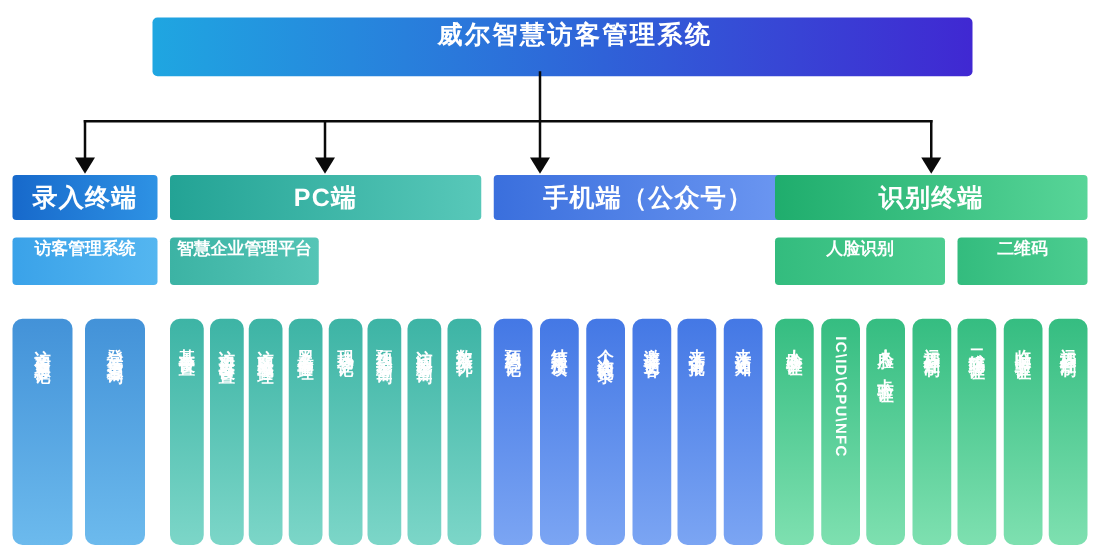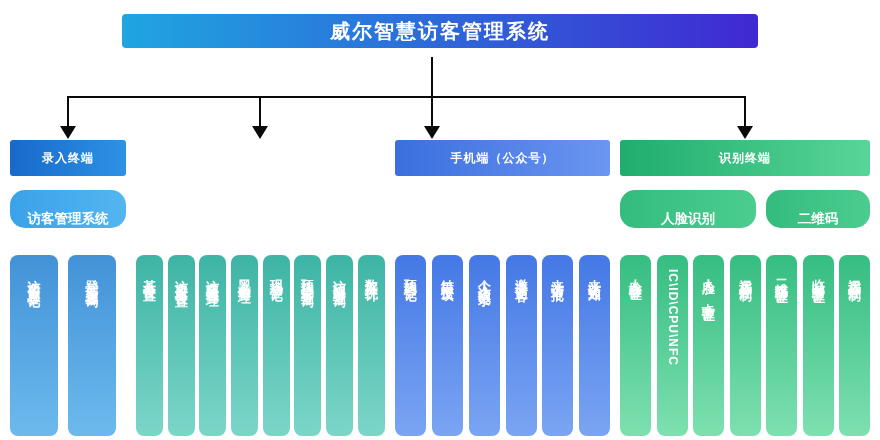--- a/index.html
+++ b/index.html
@@ -2,63 +2,63 @@
 <html><head>
 <meta charset="utf-8">
 <style>
   html,body{margin:0;padding:0;background:#fff;}
   .stage{
     position:relative;width:880px;height:440px;background:#fff;overflow:hidden;
     font-family:"Liberation Sans","DejaVu Sans",sans-serif;
   }
   
   .banner{
-    position:absolute;left:122px;top:14px;width:636px;height:34px;
+    position:absolute;left:122px;top:14px;width:636px;height:47px;
     background:linear-gradient(90deg,#1fa6e1 0%,#2f62d8 55%,#4028d2 100%);
-    border-radius:4px;display:flex;align-items:center;justify-content:center;
+    border-radius:4px;display:flex;justify-content:center;padding-left:20px;
   }
   .banner span{color:#fff;font-size:20px;font-weight:bold;letter-spacing:2px;}
   
   .line{position:absolute;background:#0a0a0a;}
   .line.v{width:2px;}
   .line.h{height:2px;}
   .arrow{
     position:absolute;width:0;height:0;
     border-left:8px solid transparent;border-right:8px solid transparent;
     border-top:13px solid #0a0a0a;
   }
   
   .hdr{
     position:absolute;top:140px;height:36px;border-radius:3px;
     display:flex;align-items:center;justify-content:center;
-    color:#fff;font-size:12px;font-weight:bold;letter-spacing:1px;white-space:nowrap;
+    color:#fff;font-size:20px;font-weight:bold;letter-spacing:1px;white-space:nowrap;
   }
   .sub{
-    position:absolute;top:190px;height:38px;border-radius:15px;
-    display:flex;align-items:flex-end;justify-content:center;
+    position:absolute;top:190px;height:38px;border-radius:3px;
+    display:flex;align-items:flex-start;justify-content:center;
     color:#fff;font-size:13.5px;font-weight:bold;white-space:nowrap;
   }
   .bar{
     position:absolute;top:255px;height:181px;border-radius:8px;
     display:flex;justify-content:center;align-items:flex-start;
     padding-top:14px;box-sizing:border-box;
   }
   .vtxt{
     writing-mode:vertical-rl;text-orientation:upright;
     color:#fff;font-size:13px;font-weight:bold;letter-spacing:3px;line-height:1;
   }
   .vtxt.mixed{text-orientation:mixed;letter-spacing:1px;font-size:12px;}
   
   .b1.hdr{background:linear-gradient(90deg,#1769cb,#2e92e4);}
   .b1.sub{background:linear-gradient(90deg,#3aa2e9,#54b6f0);}
   .b1.bar{background:linear-gradient(180deg,#4392d8,#6cbaed);}
   .b2.hdr{background:linear-gradient(90deg,#23a395,#58c8b9);}
   .b2.sub{background:linear-gradient(90deg,#3cb3a4,#55c5b6);}
   .b2.bar{background:linear-gradient(180deg,#3db4a5,#7cd6c8);}
-  .b3.hdr{background:linear-gradient(90deg,#3a6fdd,#6b96f1);}
+  .b3.hdr{background:linear-gradient(90deg,#3a6fdd,#6b96f1);padding-left:16px;}
   .b3.sub{background:linear-gradient(90deg,#4a7de9,#5d8cee);}
   .b3.bar{background:linear-gradient(180deg,#4478e5,#7ba5f3);}
   .b4.hdr{background:linear-gradient(90deg,#1fad6d,#58d598);}
   .b4.sub{background:linear-gradient(90deg,#33bc7e,#4ccd90);}
   .b4.bar{background:linear-gradient(180deg,#35bd81,#7ee0b0);}
 </style>
 </head>
 <body>
 
 <div class="stage">
@@ -74,29 +74,35 @@
   <div class="line v" style="left:431px;top:96px;height:31px"></div>
   <div class="line v" style="left:744px;top:96px;height:31px"></div>
   <div class="arrow" style="left:60px;top:126px"></div>
   <div class="arrow" style="left:252px;top:126px"></div>
   <div class="arrow" style="left:424px;top:126px"></div>
   <div class="arrow" style="left:737px;top:126px"></div>
 
   <div class="hdr b1" style="left:10px;width:116px">
       <span>录入终端</span>
     </div>
+  <div class="hdr b2" style="left:136px;width:249px">
+      <span>PC端</span>
+    </div>
   <div class="hdr b3" style="left:395px;width:215px">
       <span>手机端（公众号）</span>
     </div>
   <div class="hdr b4" style="left:620px;width:250px">
       <span>识别终端</span>
     </div>
 
   <div class="sub b1" style="left:10px;width:116px">
       <span>访客管理系统</span>
+    </div>
+  <div class="sub b2" style="left:136px;width:119px">
+      <span>智慧企业管理平台</span>
     </div>
   <div class="sub b4" style="left:766px;width:104px">
       <span>二维码</span>
     </div>
   <div class="sub b4" style="left:620px;width:136px">
       <span>人脸识别</span>
     </div>
 
   <div class="bar b1" style="left:10px;width:48px">
       <span class="vtxt">访客信息登记</span>

